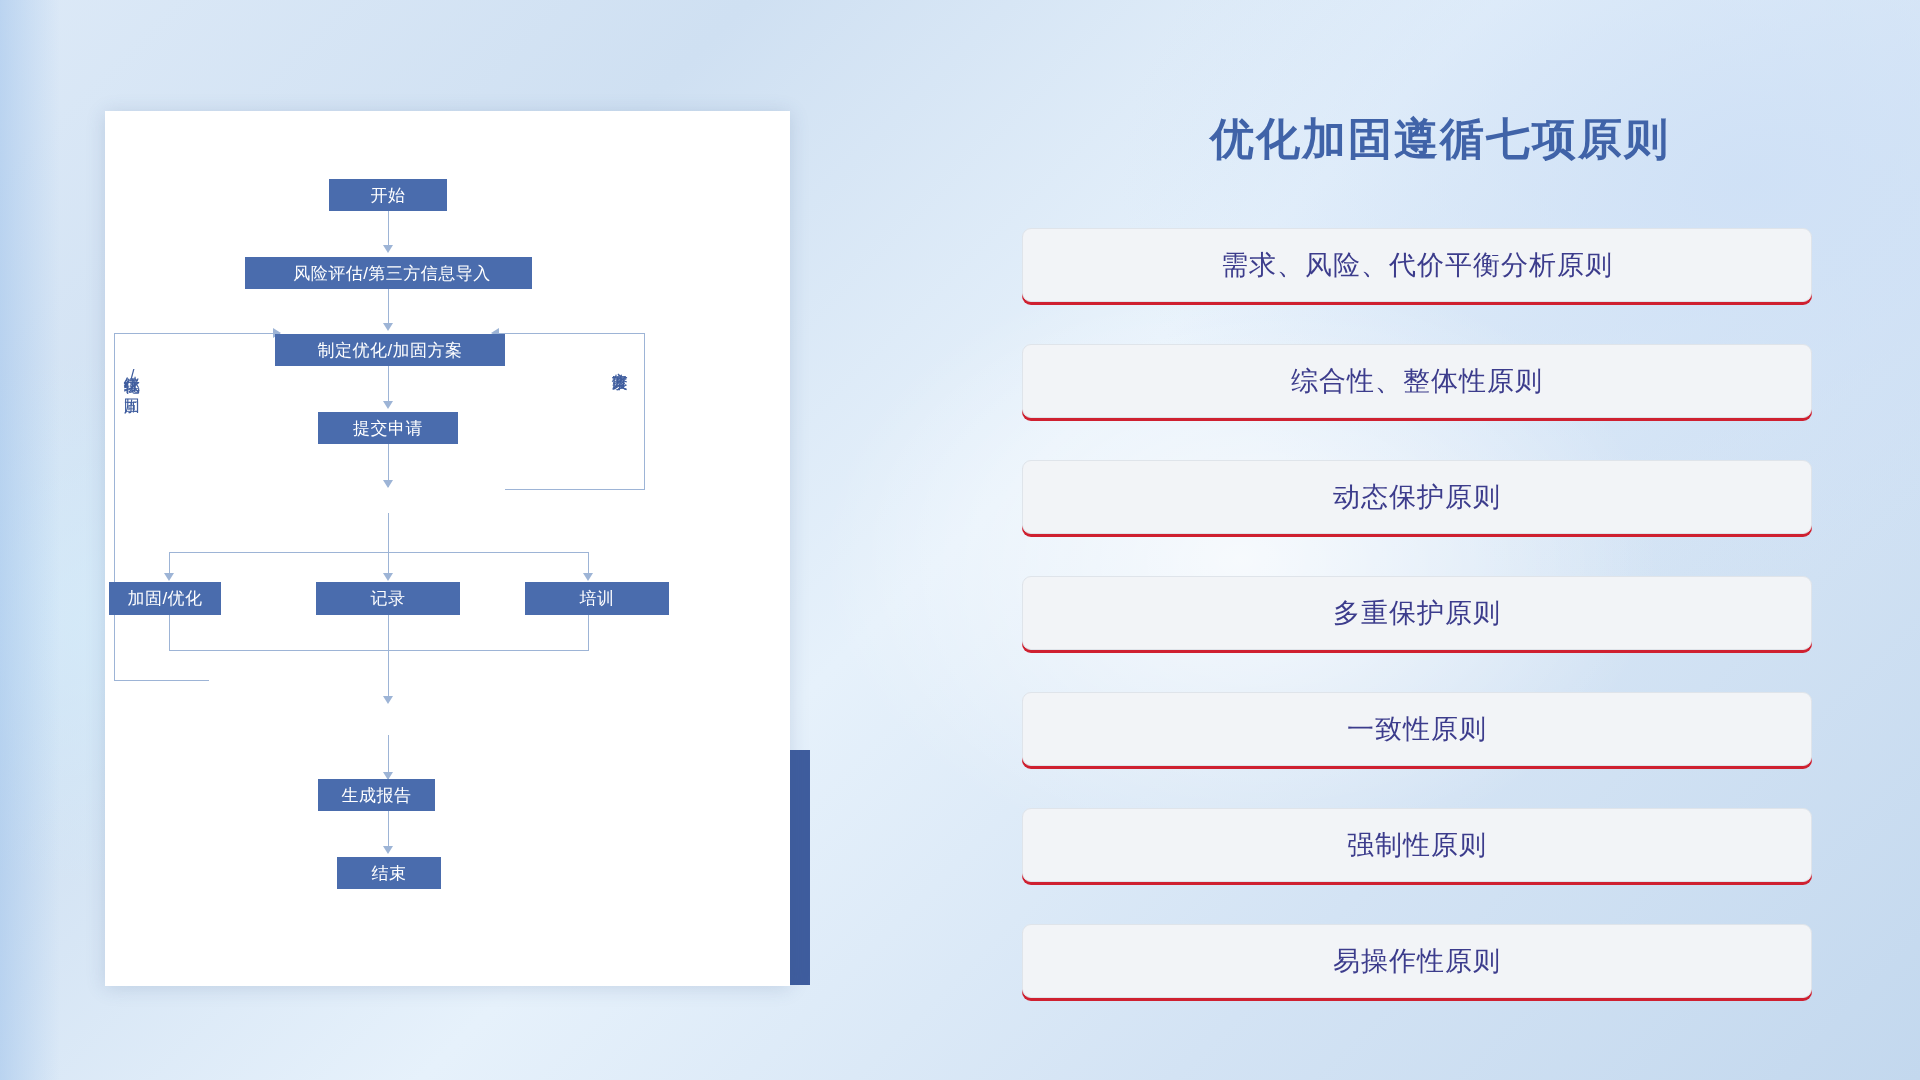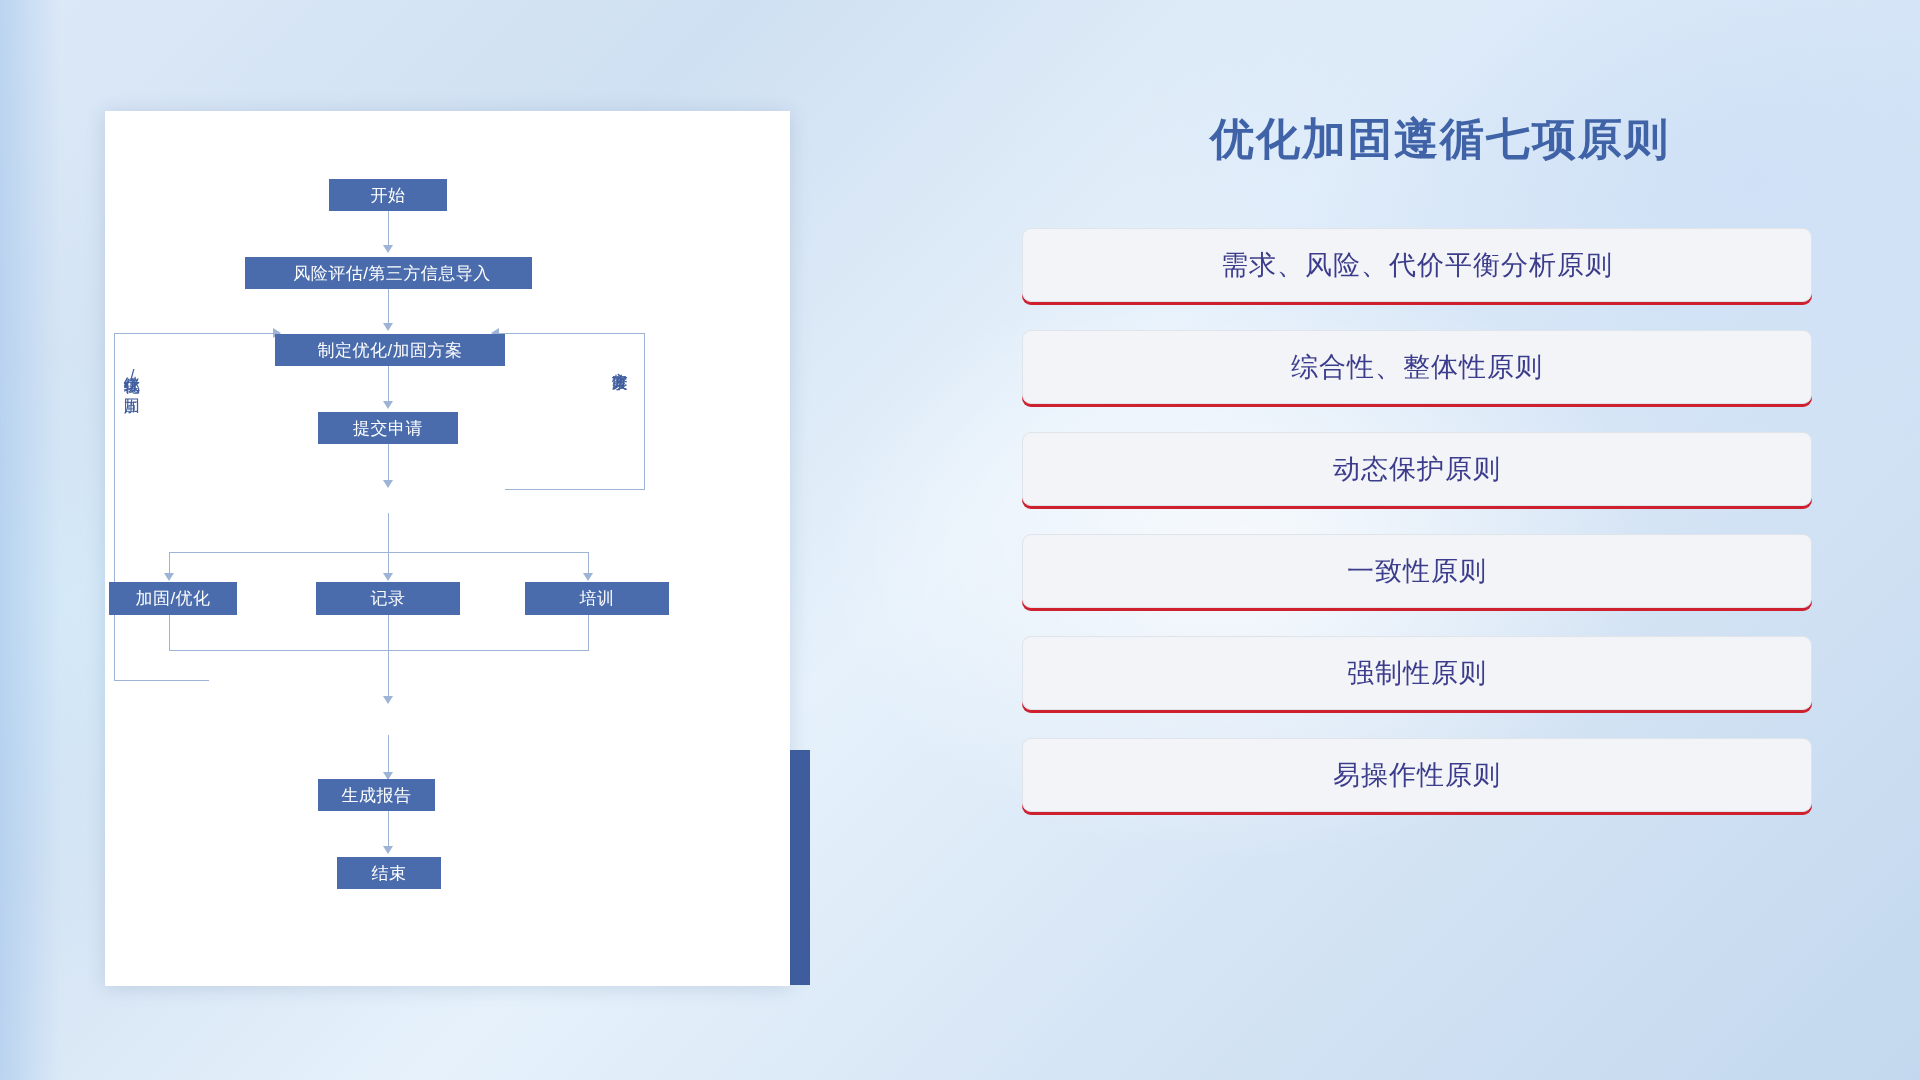--- a/index.html
+++ b/index.html
@@ -149,21 +149,21 @@
   }
   .principles {
     position: absolute;
     left: 1022px;
     top: 228px;
     width: 790px;
   }
   .principle {
     position: relative;
     height: 72px;
-    margin-bottom: 28px;
+    margin-bottom: 42px;
     background: #f2f4f7;
     border-radius: 9px;
     border: 1px solid #dfe4ea;
     box-shadow: 0 3px 0 0 #cf2030;
     display: flex;
     align-items: center;
     justify-content: center;
     font-size: 27px;
     color: #3c3c8c;
     letter-spacing: 1px;
@@ -231,21 +231,21 @@
 
       <div class="node" style="left:170px; top:223px; width:230px; height:32px;">
         <span>制定优化/加固方案</span>
       </div>
 
       <div class="node" style="left:213px; top:301px; width:140px; height:32px;">
         <span>提交申请</span>
       </div>
 
 
-      <div class="node" style="left:4px; top:471px; width:128px; height:33px;">
+      <div class="node" style="left:4px; top:471px; width:112px; height:33px;">
         <span>加固/优化</span>
       </div>
 
       <div class="node" style="left:211px; top:471px; width:144px; height:33px;">
         <span>记录</span>
       </div>
 
       <div class="node" style="left:420px; top:471px; width:144px; height:33px;">
         <span>培训</span>
       </div>
@@ -271,20 +271,23 @@
     <div class="principle">
       <span>需求、风险、代价平衡分析原则</span>
     </div>
     <div class="principle">
       <span>综合性、整体性原则</span>
     </div>
     <div class="principle">
       <span>动态保护原则</span>
     </div>
     <div class="principle">
+      <span>多重保护原则</span>
+    </div>
+    <div class="principle">
       <span>一致性原则</span>
     </div>
     <div class="principle">
       <span>强制性原则</span>
     </div>
     <div class="principle">
       <span>易操作性原则</span>
     </div>
   </div>
 

